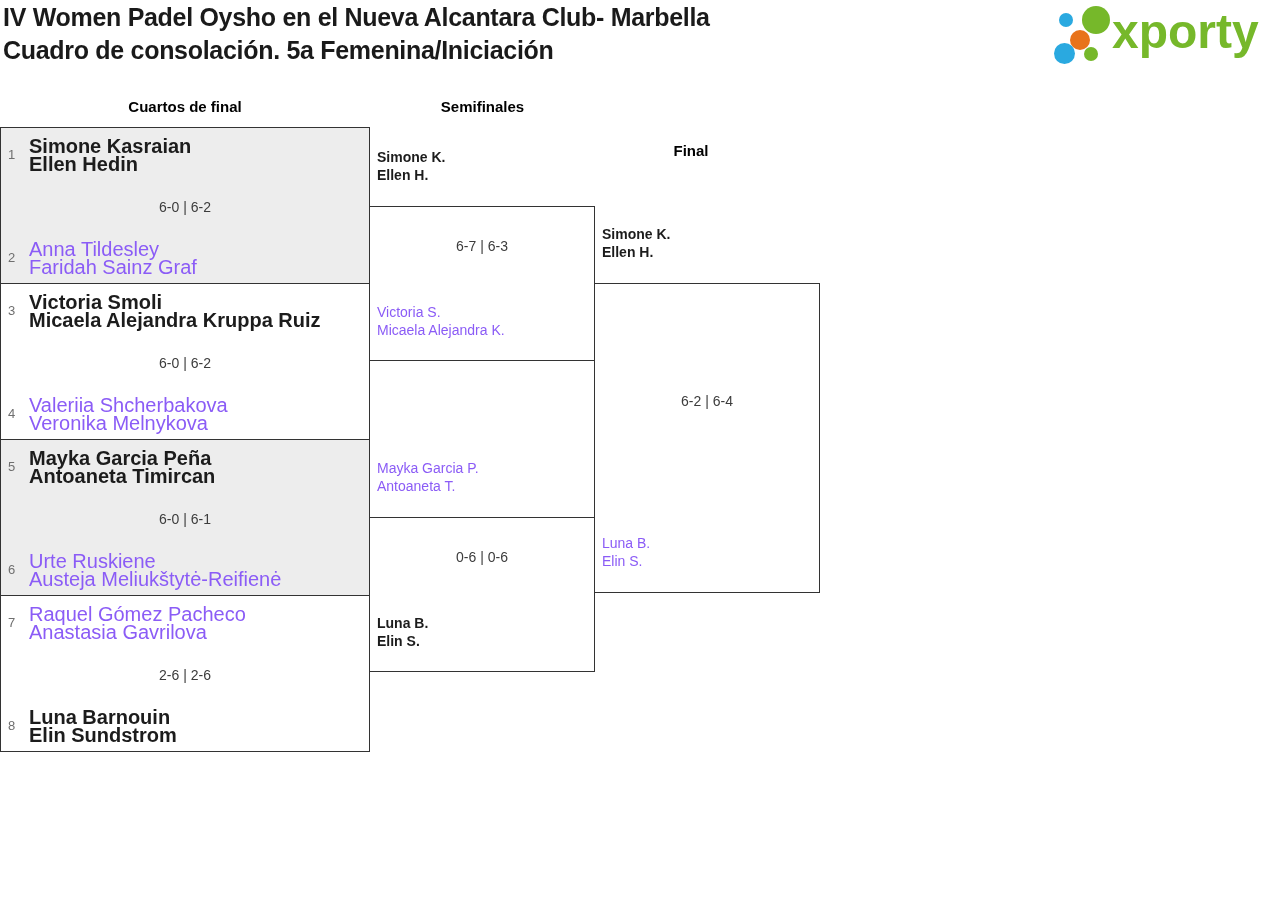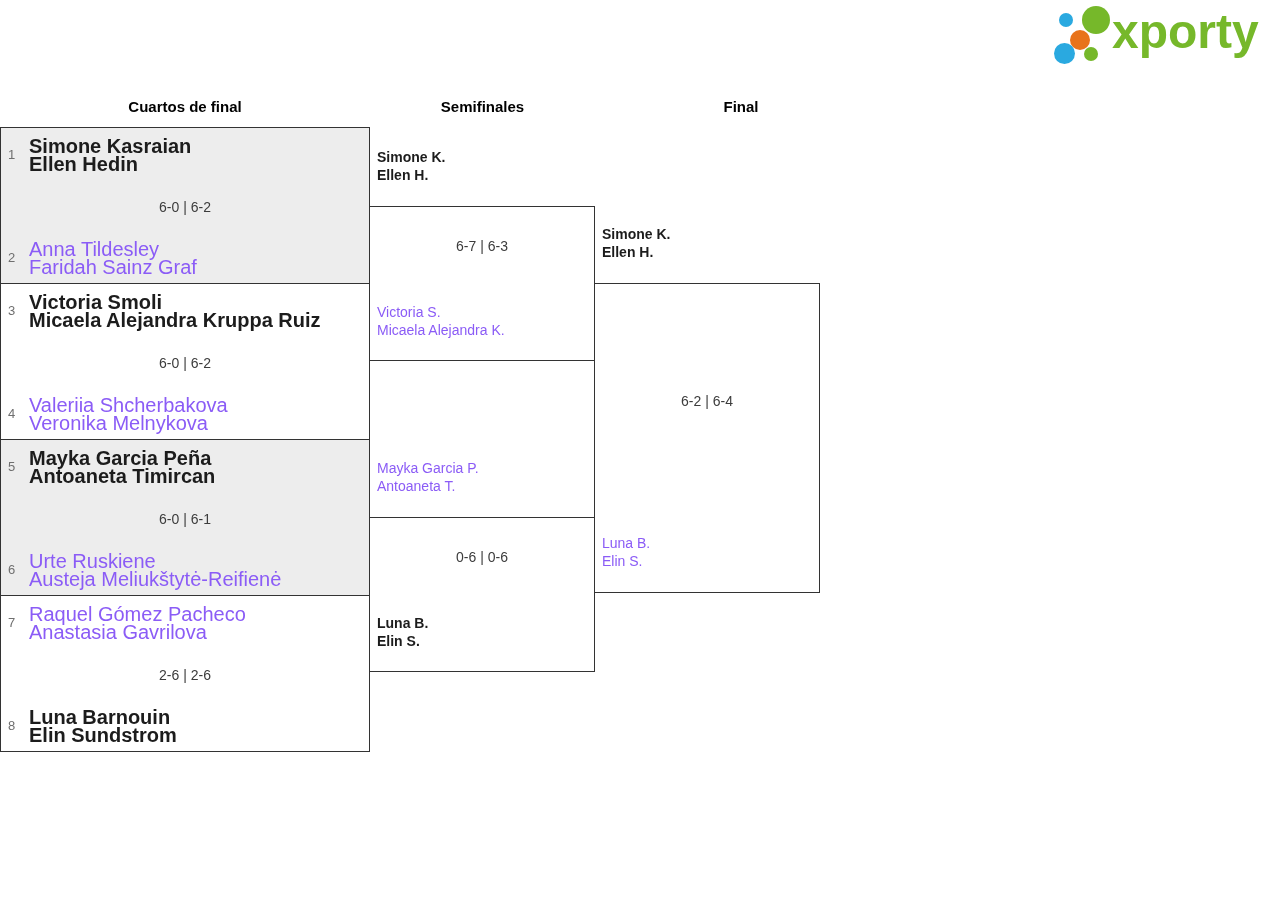--- a/index.html
+++ b/index.html
@@ -24,21 +24,21 @@
     position:absolute;left:62px;top:2px;
     font-size:48px;line-height:60px;font-weight:700;color:#76b82a;letter-spacing:0px;
   }
   
   .round-header{
     position:absolute;top:98px;height:20px;text-align:center;
     font-size:15px;font-weight:700;color:#000000;
   }
   .rh1{left:0;width:370px;}
   .rh2{left:370px;width:225px;}
-  .rh3{left:628px;width:226px;}
+  .rh3{left:578px;width:226px;margin-top:44px;}
   
   .qf{
     position:absolute;left:0;width:370px;height:157px;
     box-sizing:border-box;border:1px solid #333333;background:#ffffff;
   }
   .qf.shaded{background:#ededed;}
   .qf0{top:127px;} .qf1{top:283px;} .qf2{top:439px;} .qf3{top:595px;}
   .team{
     position:absolute;left:7px;right:8px;display:flex;align-items:center;
   }
@@ -76,20 +76,24 @@
   }
   .sf1-score{left:369px;top:237px;width:226px;}
   .sf2-score{left:369px;top:548px;width:226px;}
   .final-score{left:594px;top:392px;width:226px;}
 </style>
 </head>
 <body>
 
 <div class="page">
 
+  <div class="title">
+    <div>IV Women Padel Oysho en el Nueva Alcantara Club- Marbella</div>
+    <div>Cuadro de consolación. 5a Femenina/Iniciación</div>
+  </div>
 
   <div class="logo">
     <span class="dot dot-blue-s"></span>
     <span class="dot dot-green-l"></span>
     <span class="dot dot-orange"></span>
     <span class="dot dot-blue-l"></span>
     <span class="dot dot-green-s"></span>
     <span class="logo-text">xporty</span>
   </div>
 

